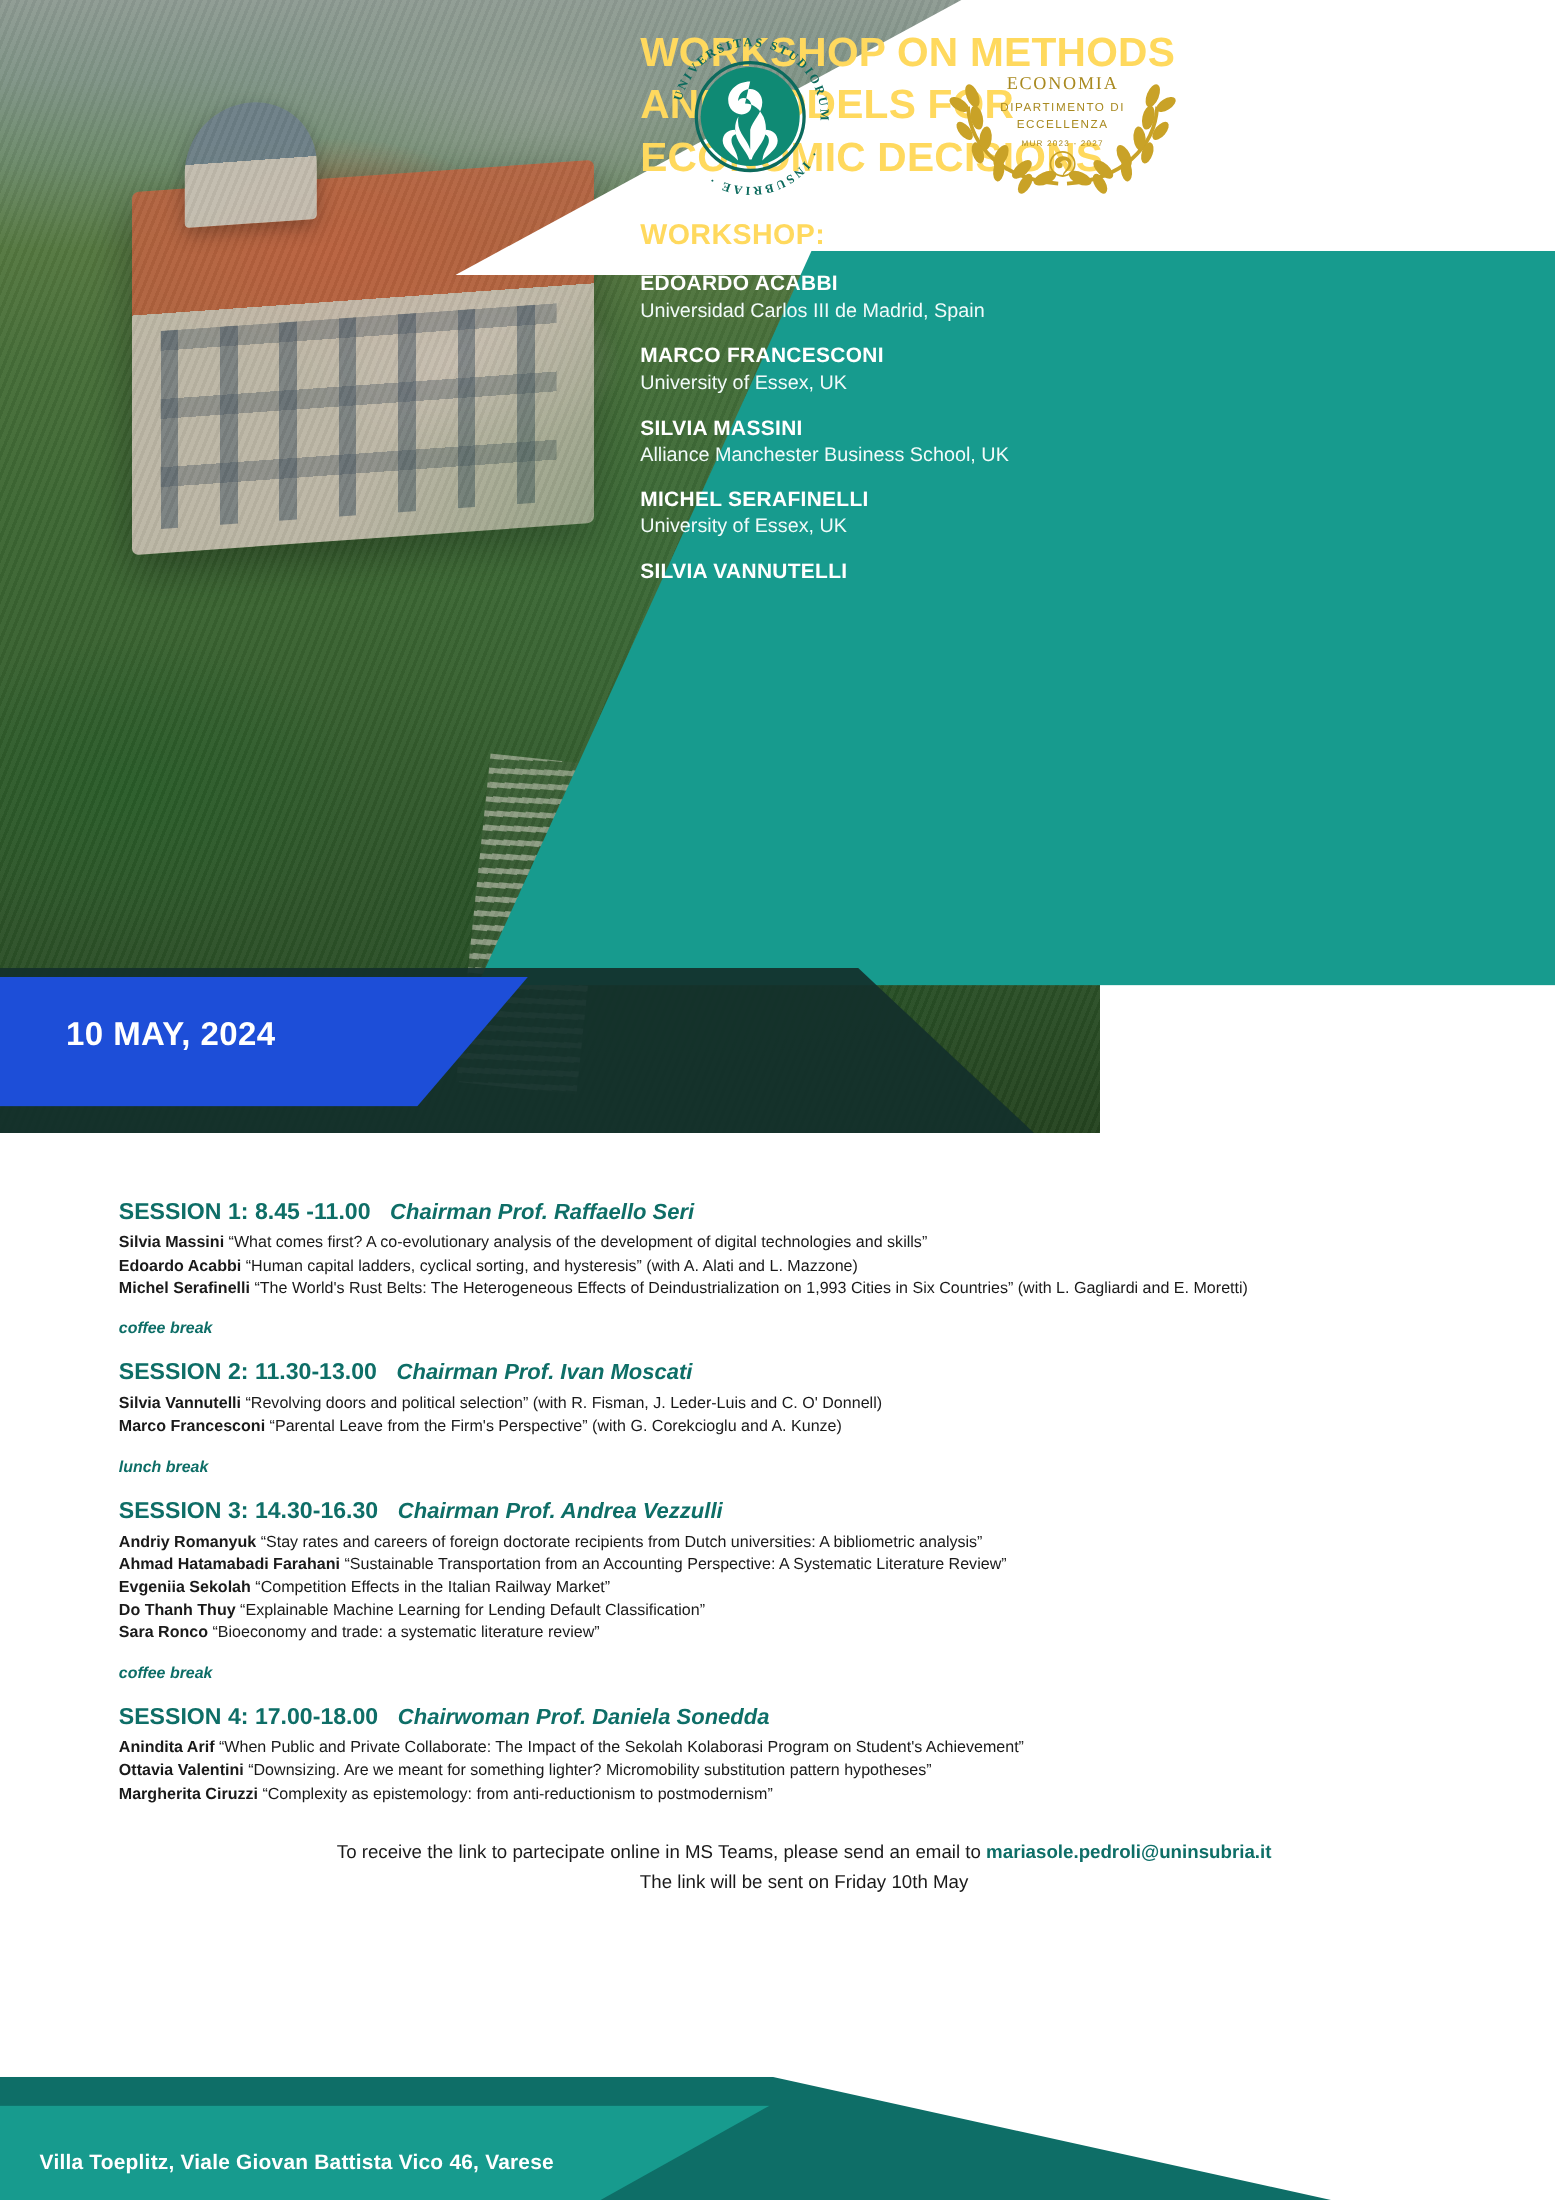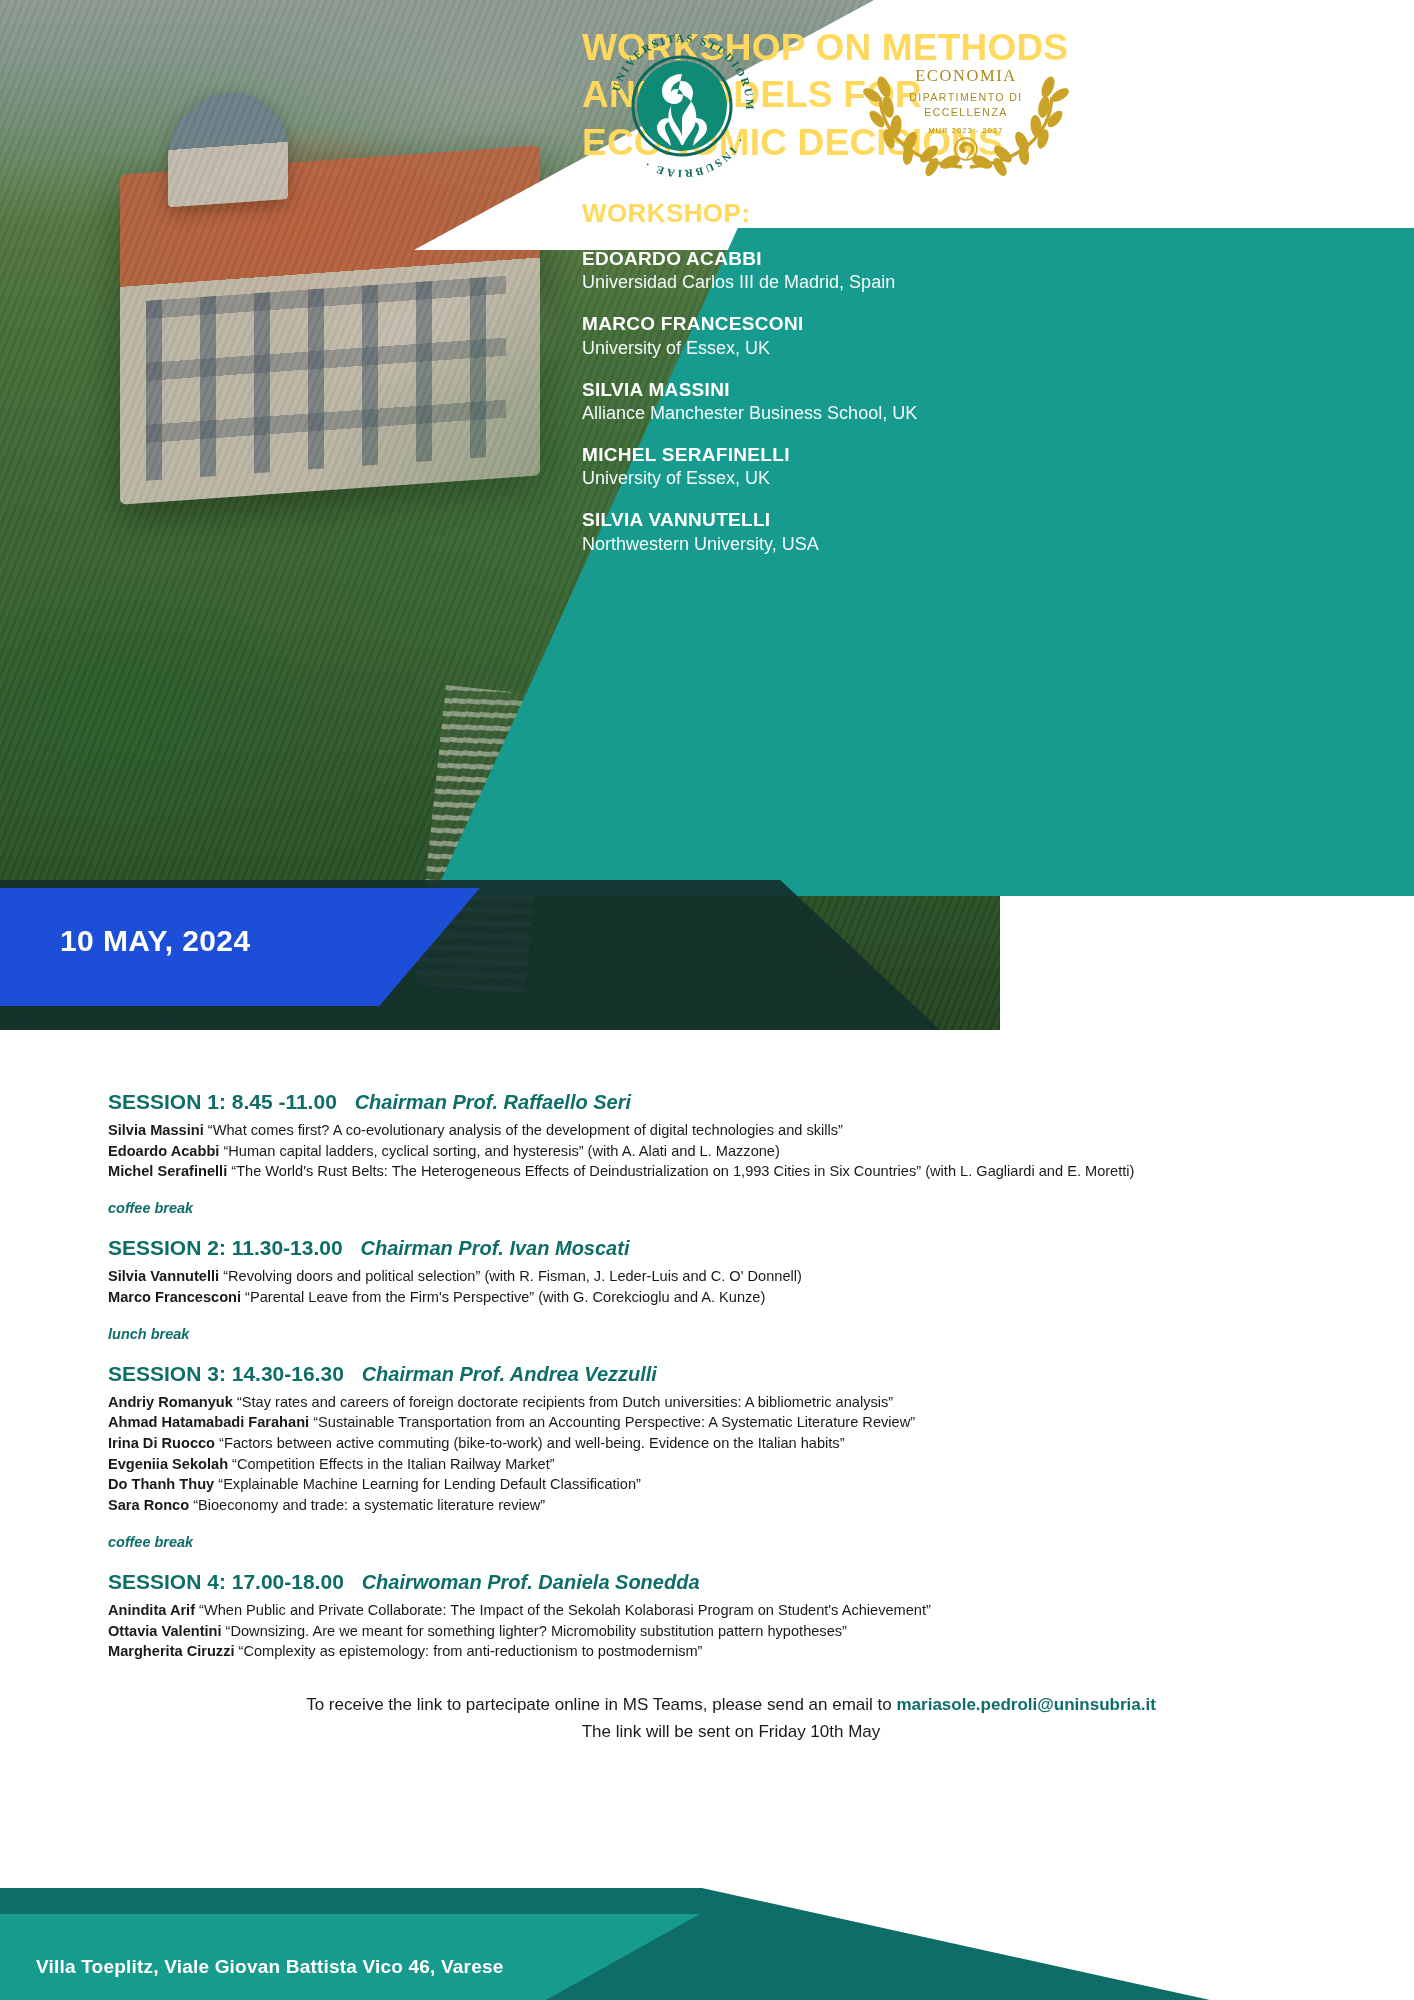--- a/index.html
+++ b/index.html
@@ -280,21 +280,20 @@
     <div class="spk">
       <div class="nm">SILVIA MASSINI</div>
       <div class="af">Alliance Manchester Business School, UK</div>
     </div>
     <div class="spk">
       <div class="nm">MICHEL SERAFINELLI</div>
       <div class="af">University of Essex, UK</div>
     </div>
     <div class="spk">
       <div class="nm">SILVIA VANNUTELLI</div>
-      <div class="af">Northwestern University, USA</div>
     </div>
   </div>
 
   <div class="dark-wedge"></div>
   <div class="date-band">
     <span>10 MAY, 2024</span>
   </div>
 </div>
 
 <div class="logos">
@@ -409,24 +408,20 @@
   </div>
   <div class="talk">
     <b>Andriy Romanyuk</b>
     <span>“Stay rates and careers of foreign doctorate recipients from Dutch universities: A bibliometric analysis”</span>
   </div>
   <div class="talk">
     <b>Ahmad Hatamabadi Farahani</b>
     <span>“Sustainable Transportation from an Accounting Perspective: A Systematic Literature Review”</span>
   </div>
   <div class="talk">
-    <b>Irina Di Ruocco</b>
-    <span>“Factors between active commuting (bike-to-work) and well-being. Evidence on the Italian habits”</span>
-  </div>
-  <div class="talk">
     <b>Evgeniia Sekolah</b>
     <span>“Competition Effects in the Italian Railway Market”</span>
   </div>
   <div class="talk">
     <b>Do Thanh Thuy</b>
     <span>“Explainable Machine Learning for Lending Default Classification”</span>
   </div>
   <div class="talk">
     <b>Sara Ronco</b>
     <span>“Bioeconomy and trade: a systematic literature review”</span>

